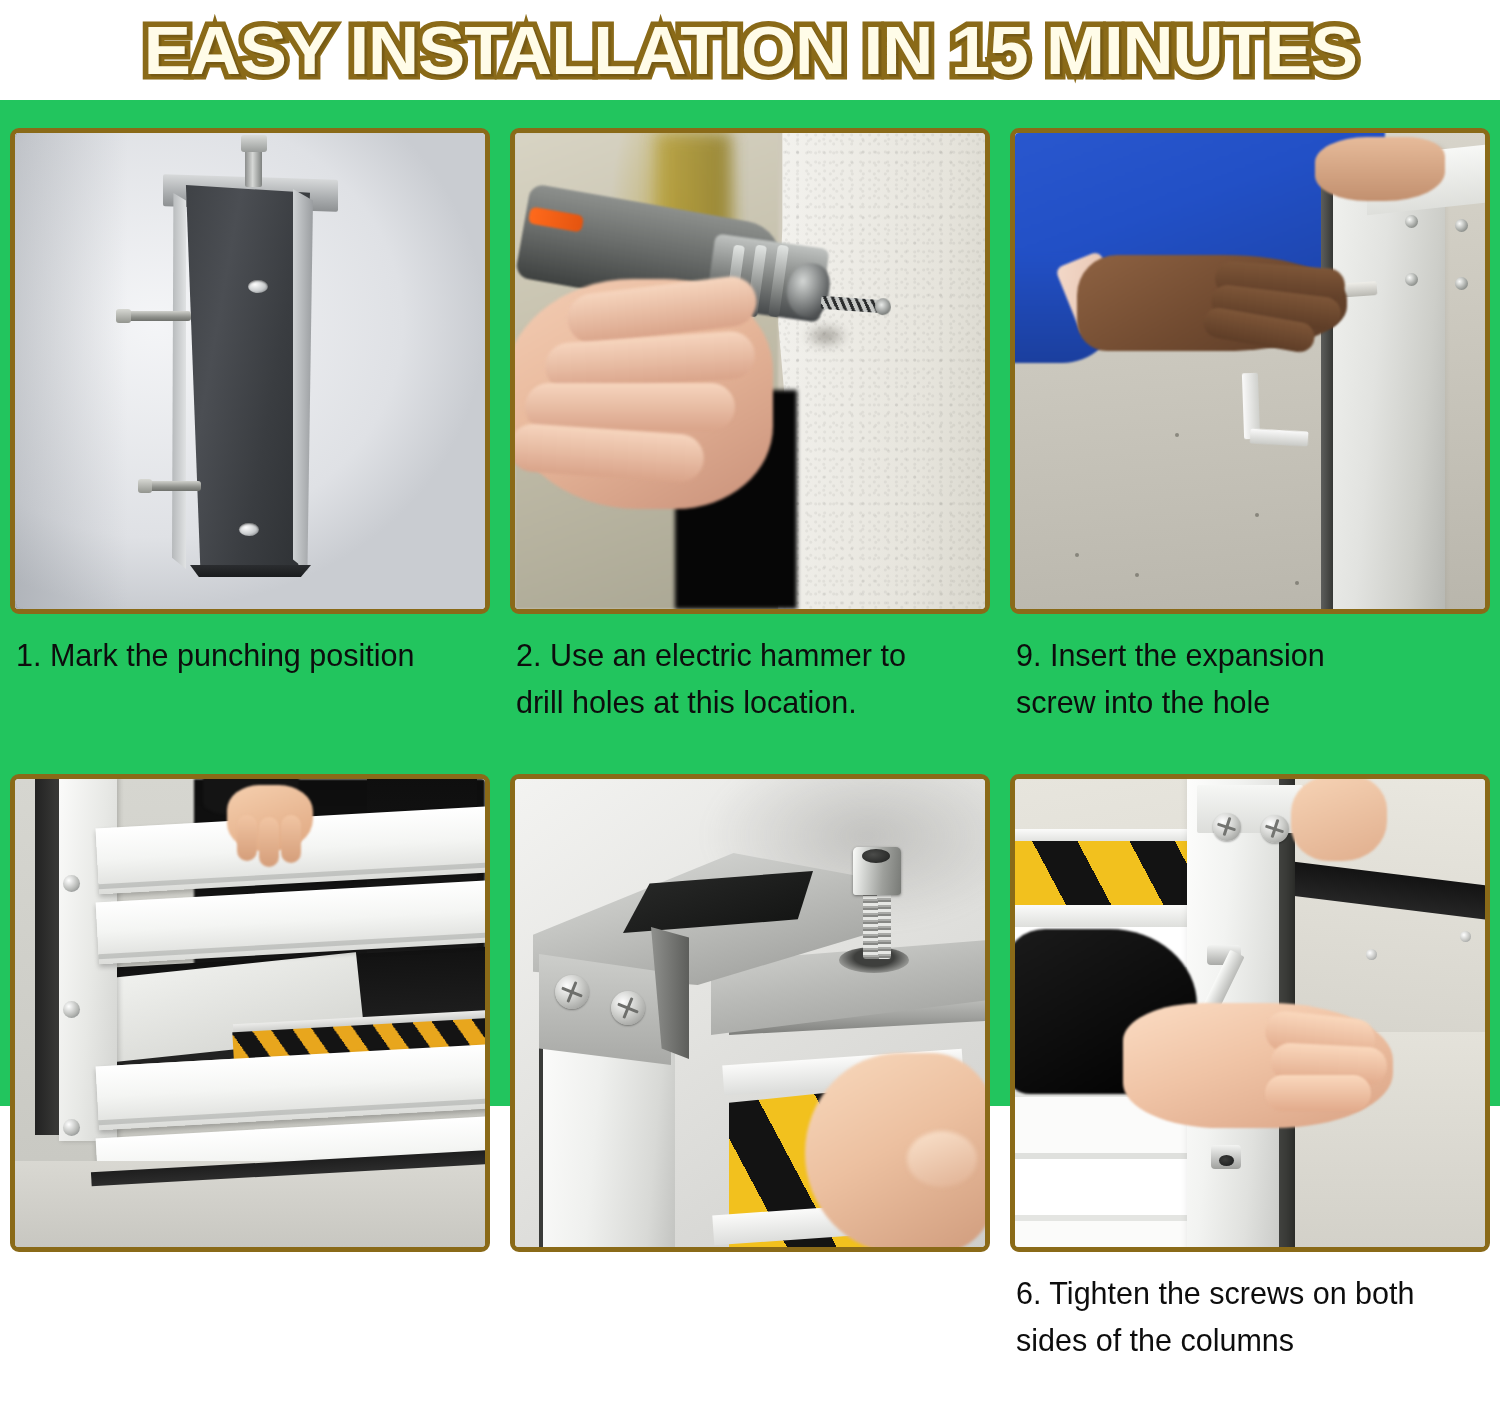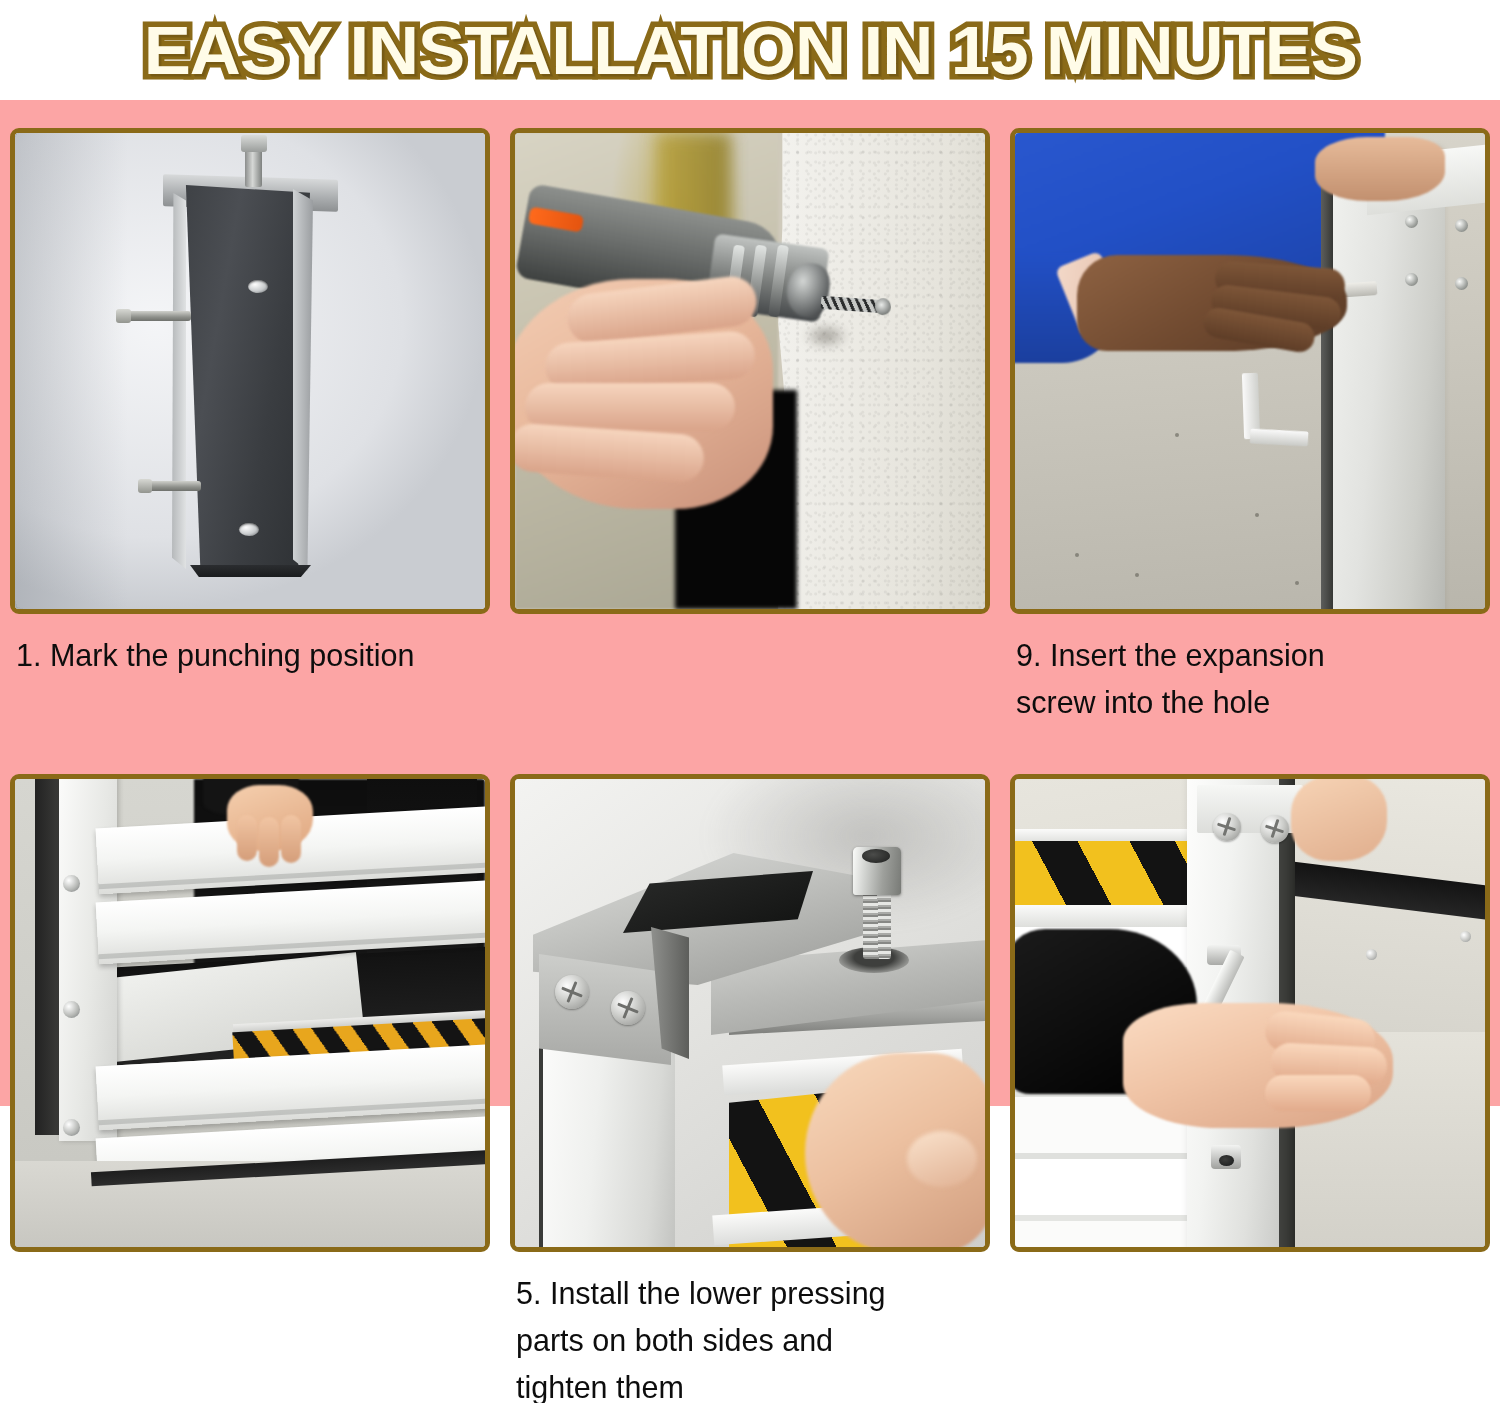--- a/index.html
+++ b/index.html
@@ -9,21 +9,21 @@
     height: 1403px;
     background: #ffffff;
     font-family: "Liberation Sans", sans-serif;
     overflow: hidden;
   }
 
   .page {
     position: relative;
     width: 1500px;
     height: 1106px;
-    background: #fca5a5;
+    background: #22c55e;
   }
 
   
   .header {
     position: absolute;
     left: 0; top: 0;
     width: 1500px;
     height: 100px;
     display: flex;
     align-items: center;
@@ -800,20 +800,22 @@
           <div class="chucknose"></div>
           <div class="holeshadow"></div>
           <div class="bit"></div>
           <div class="hand"></div>
           <div class="finger f1"></div>
           <div class="finger f2"></div>
           <div class="finger f3"></div>
           <div class="finger f4"></div>
         </div>
       </div>
+      <div class="caption cap-row1">2. Use an electric hammer to
+drill holes at this location.</div>
     </div>
 
     <div class="cell">
       <div class="frame">
         <div class="scene p3">
           <div class="floor"></div>
           <div class="speck" style="left:160px;top:300px"></div>
           <div class="speck" style="left:240px;top:380px"></div>
           <div class="speck" style="left:60px;top:420px"></div>
           <div class="speck" style="left:120px;top:440px"></div>
@@ -893,23 +895,20 @@
           <div class="bScrew s2"></div>
           <div class="boltSeat"></div>
           <div class="bolt">
             <div class="boltShaft"></div>
             <div class="boltHead"></div>
           </div>
           <div class="thumb"></div>
           <div class="thumbNail"></div>
         </div>
       </div>
-      <div class="caption cap-row2">5. Install the lower pressing
-parts on both sides and
-tighten them</div>
     </div>
 
     <div class="cell">
       <div class="frame short">
         <div class="scene p6">
           <div class="bg"></div>
           <div class="wallR"></div>
           <div class="floor6"></div>
           <div class="skirting"></div>
           <div class="skirtScrew k1"></div>
@@ -927,16 +926,18 @@
           <div class="hexkey6"></div>
           <div class="screwLow"></div>
           <div class="sleeve6"></div>
           <div class="hand6"></div>
           <div class="hand6f g1"></div>
           <div class="hand6f g2"></div>
           <div class="hand6f g3"></div>
           <div class="handTop"></div>
         </div>
       </div>
+      <div class="caption cap-row2">6. Tighten the screws on both
+sides of the columns</div>
     </div>
 
   </div>
 </div>
 
 </body></html>

